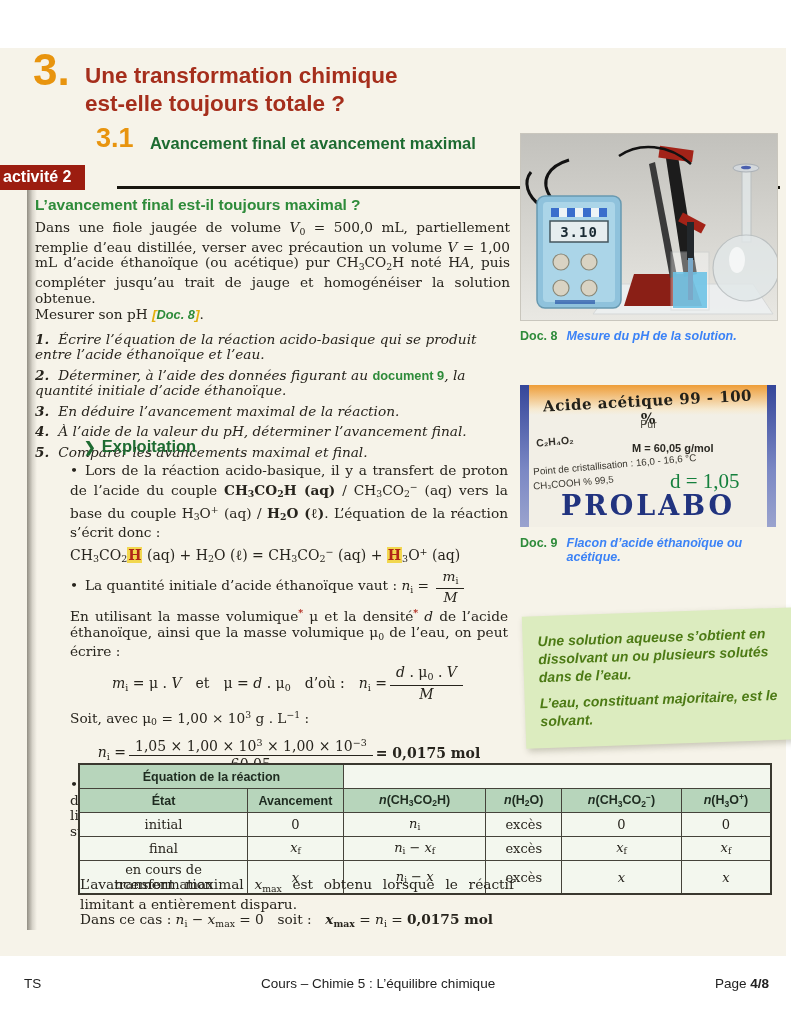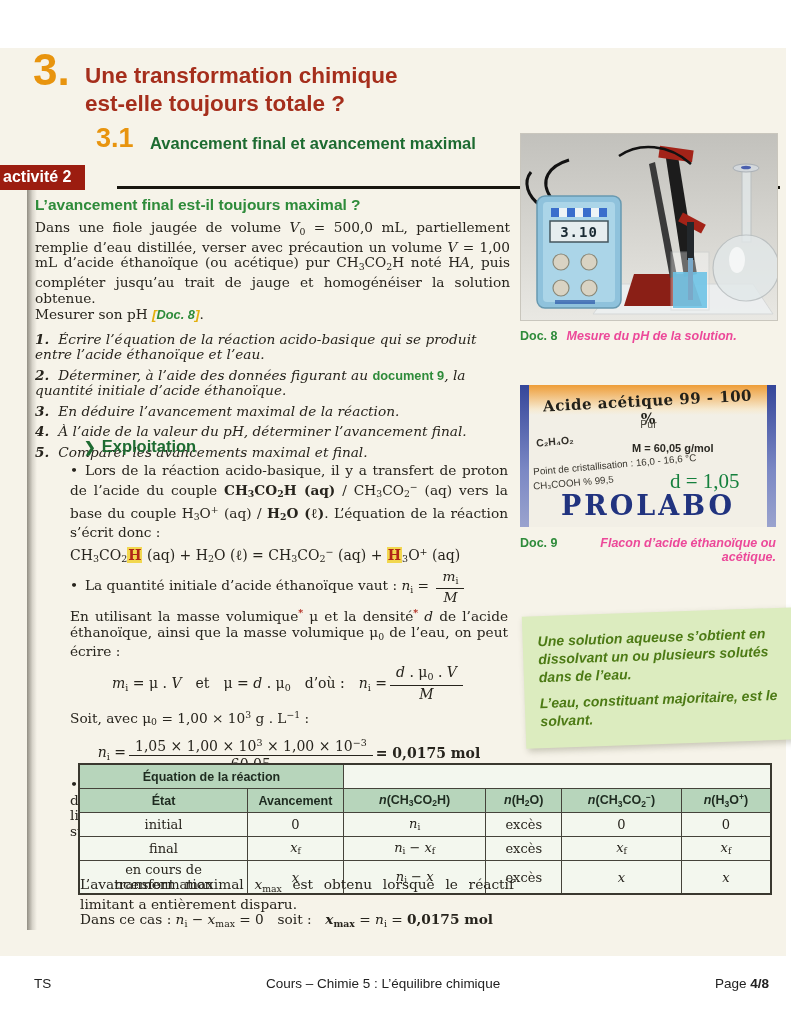--- a/index.html
+++ b/index.html
@@ -64,21 +64,21 @@
   .avtab td.eq-empty{background:#f3f7ee;}
   .avtab th.eq-head{text-align:center;}
   col.c1{width:169px}col.c2{width:96px}col.c3{width:143px}col.c4{width:76px}col.c5{width:120px}col.c6{width:90px}
   
   .colC{left:80px;top:877px;width:434px;}
   .pfinal{margin-top:7px;text-align:left;}
   
   .photo{left:520px;top:133px;width:256px;height:186px;border:1px solid #c9c6bd;background:#cfcec9;}
   .caption{display:flex;gap:9px;align-items:baseline;font-size:12.5px;color:#23221e;}
   .doc-label{font-weight:bold;color:#2e8b3a;white-space:nowrap;}
-  .caption-text{font-style:italic;font-weight:bold;color:#ec4899;text-align:right;}
+  .caption-text{font-style:italic;font-weight:bold;color:#3b82f6;}
   .cap8{left:520px;top:329px;width:256px;}
   .cap9{left:520px;top:536px;width:256px;}
   .doc9{left:520px;top:385px;width:256px;height:142px;background:#f2efe6;overflow:hidden;}
   .d9-side{position:absolute;top:0;bottom:0;width:9px;background:linear-gradient(180deg,#35469a,#7b88c4 60%,#9aa3ce);}
   .d9-left{left:0;} .d9-right{right:0;}
   .d9-band{position:absolute;left:9px;right:9px;top:0;height:30px;
            background:linear-gradient(180deg,#ee9d38,#f6e9cf 80%,rgba(246,233,207,0));}
   .d9-title{position:absolute;left:14px;right:14px;top:7px;transform:rotate(-3deg);
             font-family:"DejaVu Serif",serif;font-weight:bold;font-size:15px;color:#23211a;
             text-align:center;letter-spacing:.5px;}
@@ -93,21 +93,21 @@
   .d9-brand{position:absolute;left:0;right:0;bottom:6px;text-align:center;
             font-family:"DejaVu Serif",serif;font-weight:bold;font-size:27px;
             letter-spacing:3px;color:#21337f;}
   
   .note{left:524px;top:612px;width:242px;background:#dcecbf;transform:rotate(-2deg);
         padding:16px 15px 18px;box-shadow:2px 3px 6px rgba(80,80,50,.28);}
   .note p{margin:0;font-weight:bold;font-style:italic;font-size:14px;line-height:18px;color:#4c7a14;}
   .note p + p{margin-top:8px;}
   
   .footer{left:0;right:0;top:976px;display:flex;justify-content:space-between;
-          padding:0 22px 0 34px;font-size:13.5px;color:#222;}
+          padding:0 22px 0 24px;font-size:13.5px;color:#222;}
   .footer .bold{font-weight:bold;}
 </style>
 </head>
 <body>
 
 <div class="page">
   <div class="scan"></div>
   <div class="gutter"></div>
 
   <div class="abs chapter-num">3.</div>

